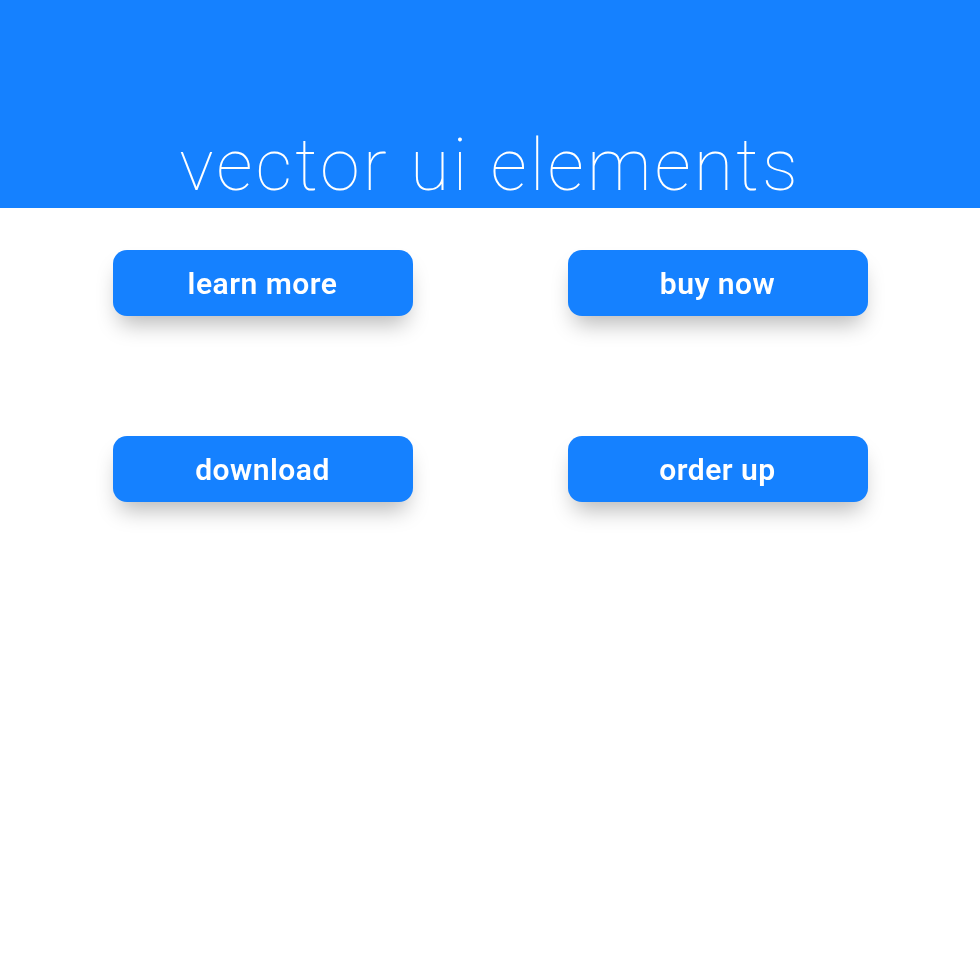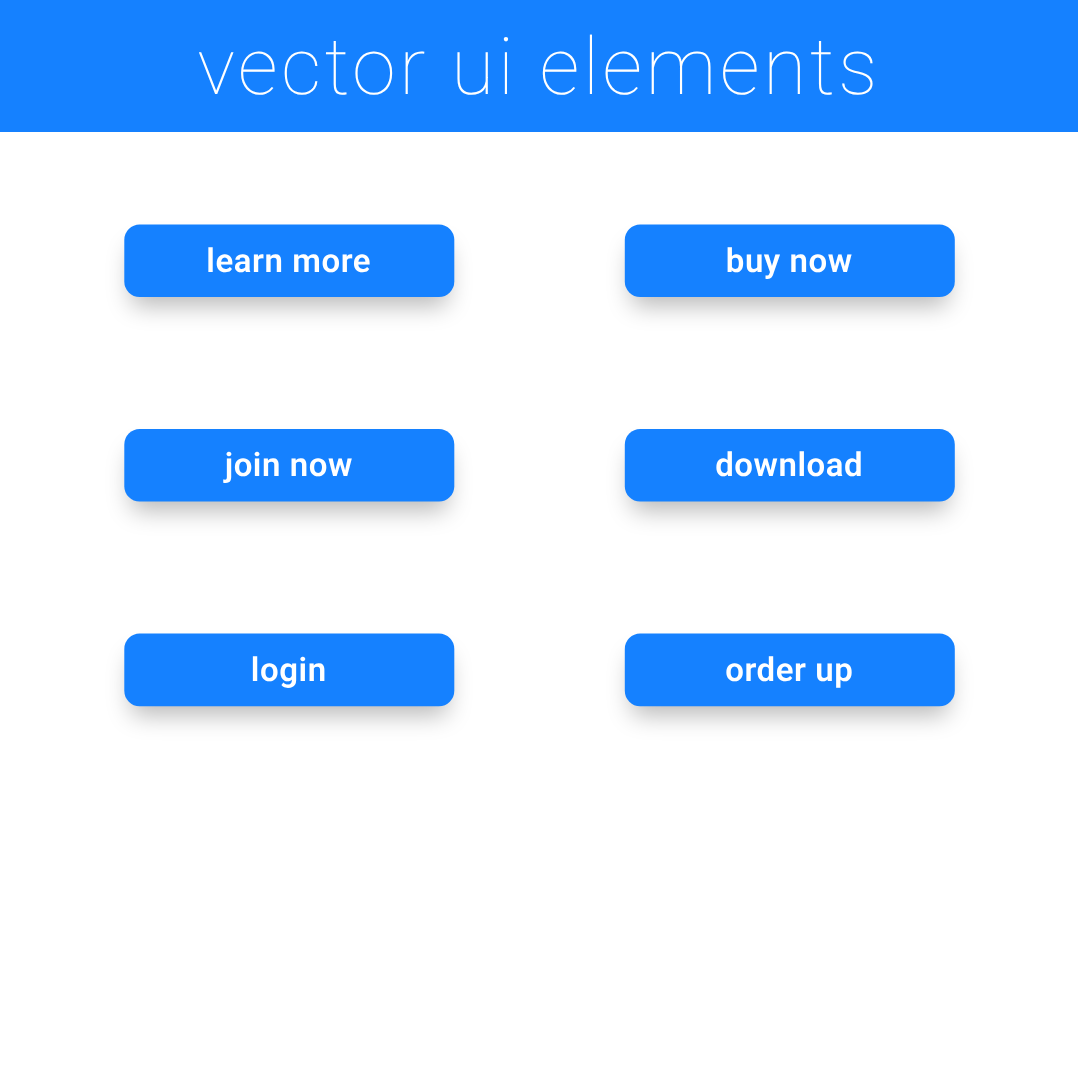--- a/index.html
+++ b/index.html
@@ -5,34 +5,34 @@
     * { margin: 0; padding: 0; box-sizing: border-box; }
     body {
       width: 980px;
       height: 980px;
       background: #ffffff;
       font-family: -apple-system, BlinkMacSystemFont, "Segoe UI", Roboto, Helvetica, Arial, sans-serif;
       overflow: hidden;
     }
     .header {
       width: 100%;
-      height: 120px;
+      height: 208px;
       background: #1581ff;
       display: flex;
-      align-items: center;
+      align-items: flex-end;
       justify-content: center;
     }
     .header-title {
       color: #ffffff;
       font-size: 72px;
       font-weight: 100;
       letter-spacing: 3px;
     }
     .buttons-area {
-      padding: 84px 110px 40px 110px;
+      padding: 42px 110px 40px 110px;
       display: grid;
       grid-template-columns: 1fr 1fr;
       column-gap: 150px;
       row-gap: 120px;
       justify-items: center;
     }
     .ui-button {
       width: 300px;
       height: 66px;
       background: #1581ff;
@@ -54,17 +54,15 @@
 </head>
 <body>
 
 <header class="header">
   <h1 class="header-title">vector ui elements</h1>
 </header>
 
 <main class="buttons-area">
   <button class="ui-button">learn more</button>
   <button class="ui-button">buy now</button>
-  <button class="ui-button">join now</button>
   <button class="ui-button">download</button>
-  <button class="ui-button">login</button>
   <button class="ui-button">order up</button>
 </main>
 
 </body></html>

